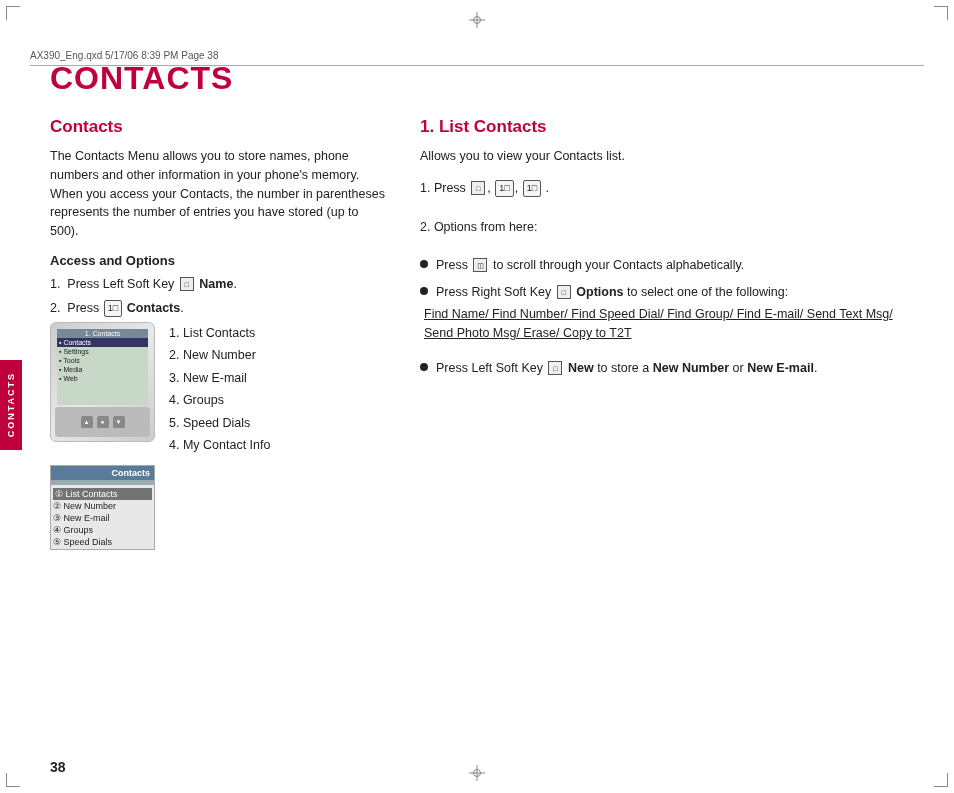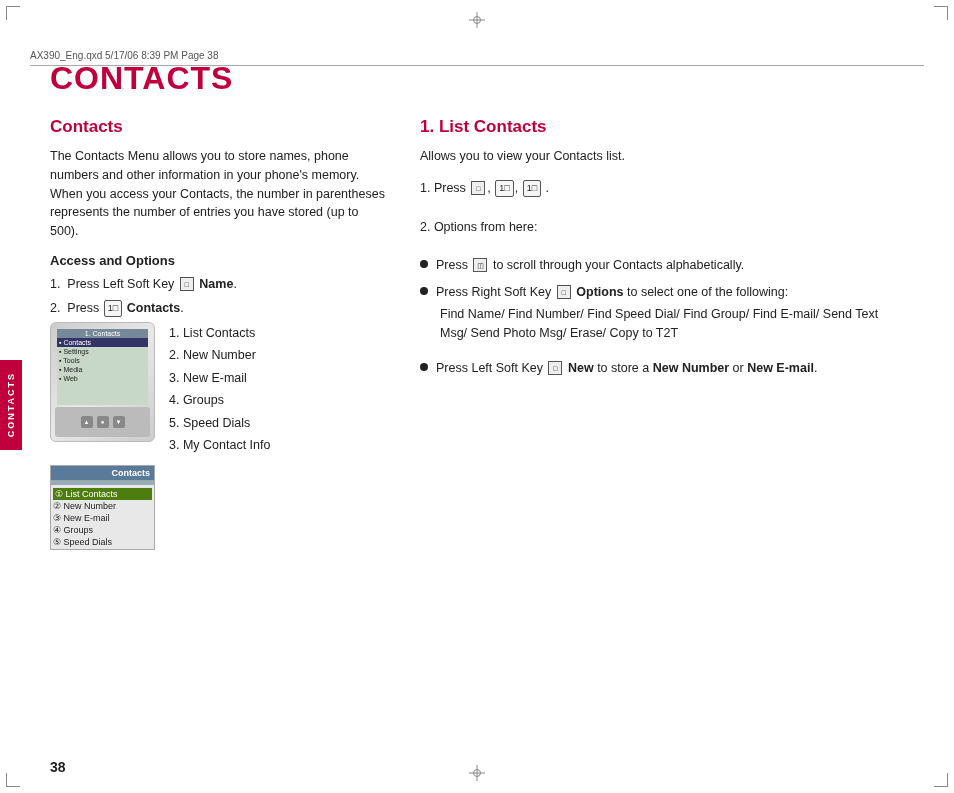--- a/index.html
+++ b/index.html
@@ -178,21 +178,21 @@
       padding: 1px 2px;
     }
 
     .phone-screen-items li {
       padding: 1px 0;
       font-size: 9px;
       color: #222;
     }
 
     .phone-screen-items li.highlighted {
-      background: #4d7c0f;
+      background: #737373;
       color: #fff;
       padding-left: 2px;
     }
 
     
     .menu-text-list {
       list-style: none;
       padding: 0;
       margin: 0;
       font-size: 12.5px;
@@ -418,21 +418,21 @@
             </div>
           </div>
         </div>
 
         <ul class="menu-text-list">
           <li>1. List Contacts</li>
           <li>2. New Number</li>
           <li>3. New E-mail</li>
           <li>4. Groups</li>
           <li>5. Speed Dials</li>
-          <li>3. My Contact Info</li>
+          <li>4. My Contact Info</li>
         </ul>
       </div>
 
       <div style="margin-top:6px;">
         <div class="menu-list-box">
           <div class="phone-screen-top" style="background:#5a7a9a;color:#fff;text-align:right;padding:2px 4px;font-size:9px;font-weight:bold;">Contacts</div>
           <div style="background:#9ab;height:4px;margin-bottom:2px;"></div>
           <ul class="phone-screen-items">
             <li class="highlighted">① List Contacts</li>
             <li>② New Number</li>
@@ -467,21 +467,21 @@
           </span>
         </li>
 
         <li style="flex-direction:column; align-items:flex-start;">
           <div style="display:flex; align-items:flex-start;">
             <span class="bullet-dot"></span>
             <span>
               Press Right Soft Key <span class="inline-icon">□</span> <strong>Options</strong> to select one of the following:
             </span>
           </div>
-          <div class="indented-block" style="margin-left:20px; margin-top:4px;">Find Name/ Find Number/ Find Speed Dial/ Find Group/ Find E-mail/ Send Text Msg/ Send Photo Msg/ Erase/ Copy to T2T</div>
+          <div class="indented-block" style="margin-left:4px; margin-top:4px;text-decoration:underline;">Find Name/ Find Number/ Find Speed Dial/ Find Group/ Find E-mail/ Send Text Msg/ Send Photo Msg/ Erase/ Copy to T2T</div>
         </li>
 
         <li>
           <span class="bullet-dot"></span>
           <span>
             Press Left Soft Key <span class="inline-icon">□</span> <strong>New</strong> to store a <strong>New Number</strong> or <strong>New E-mail</strong>.
           </span>
         </li>
 
       </ul>

